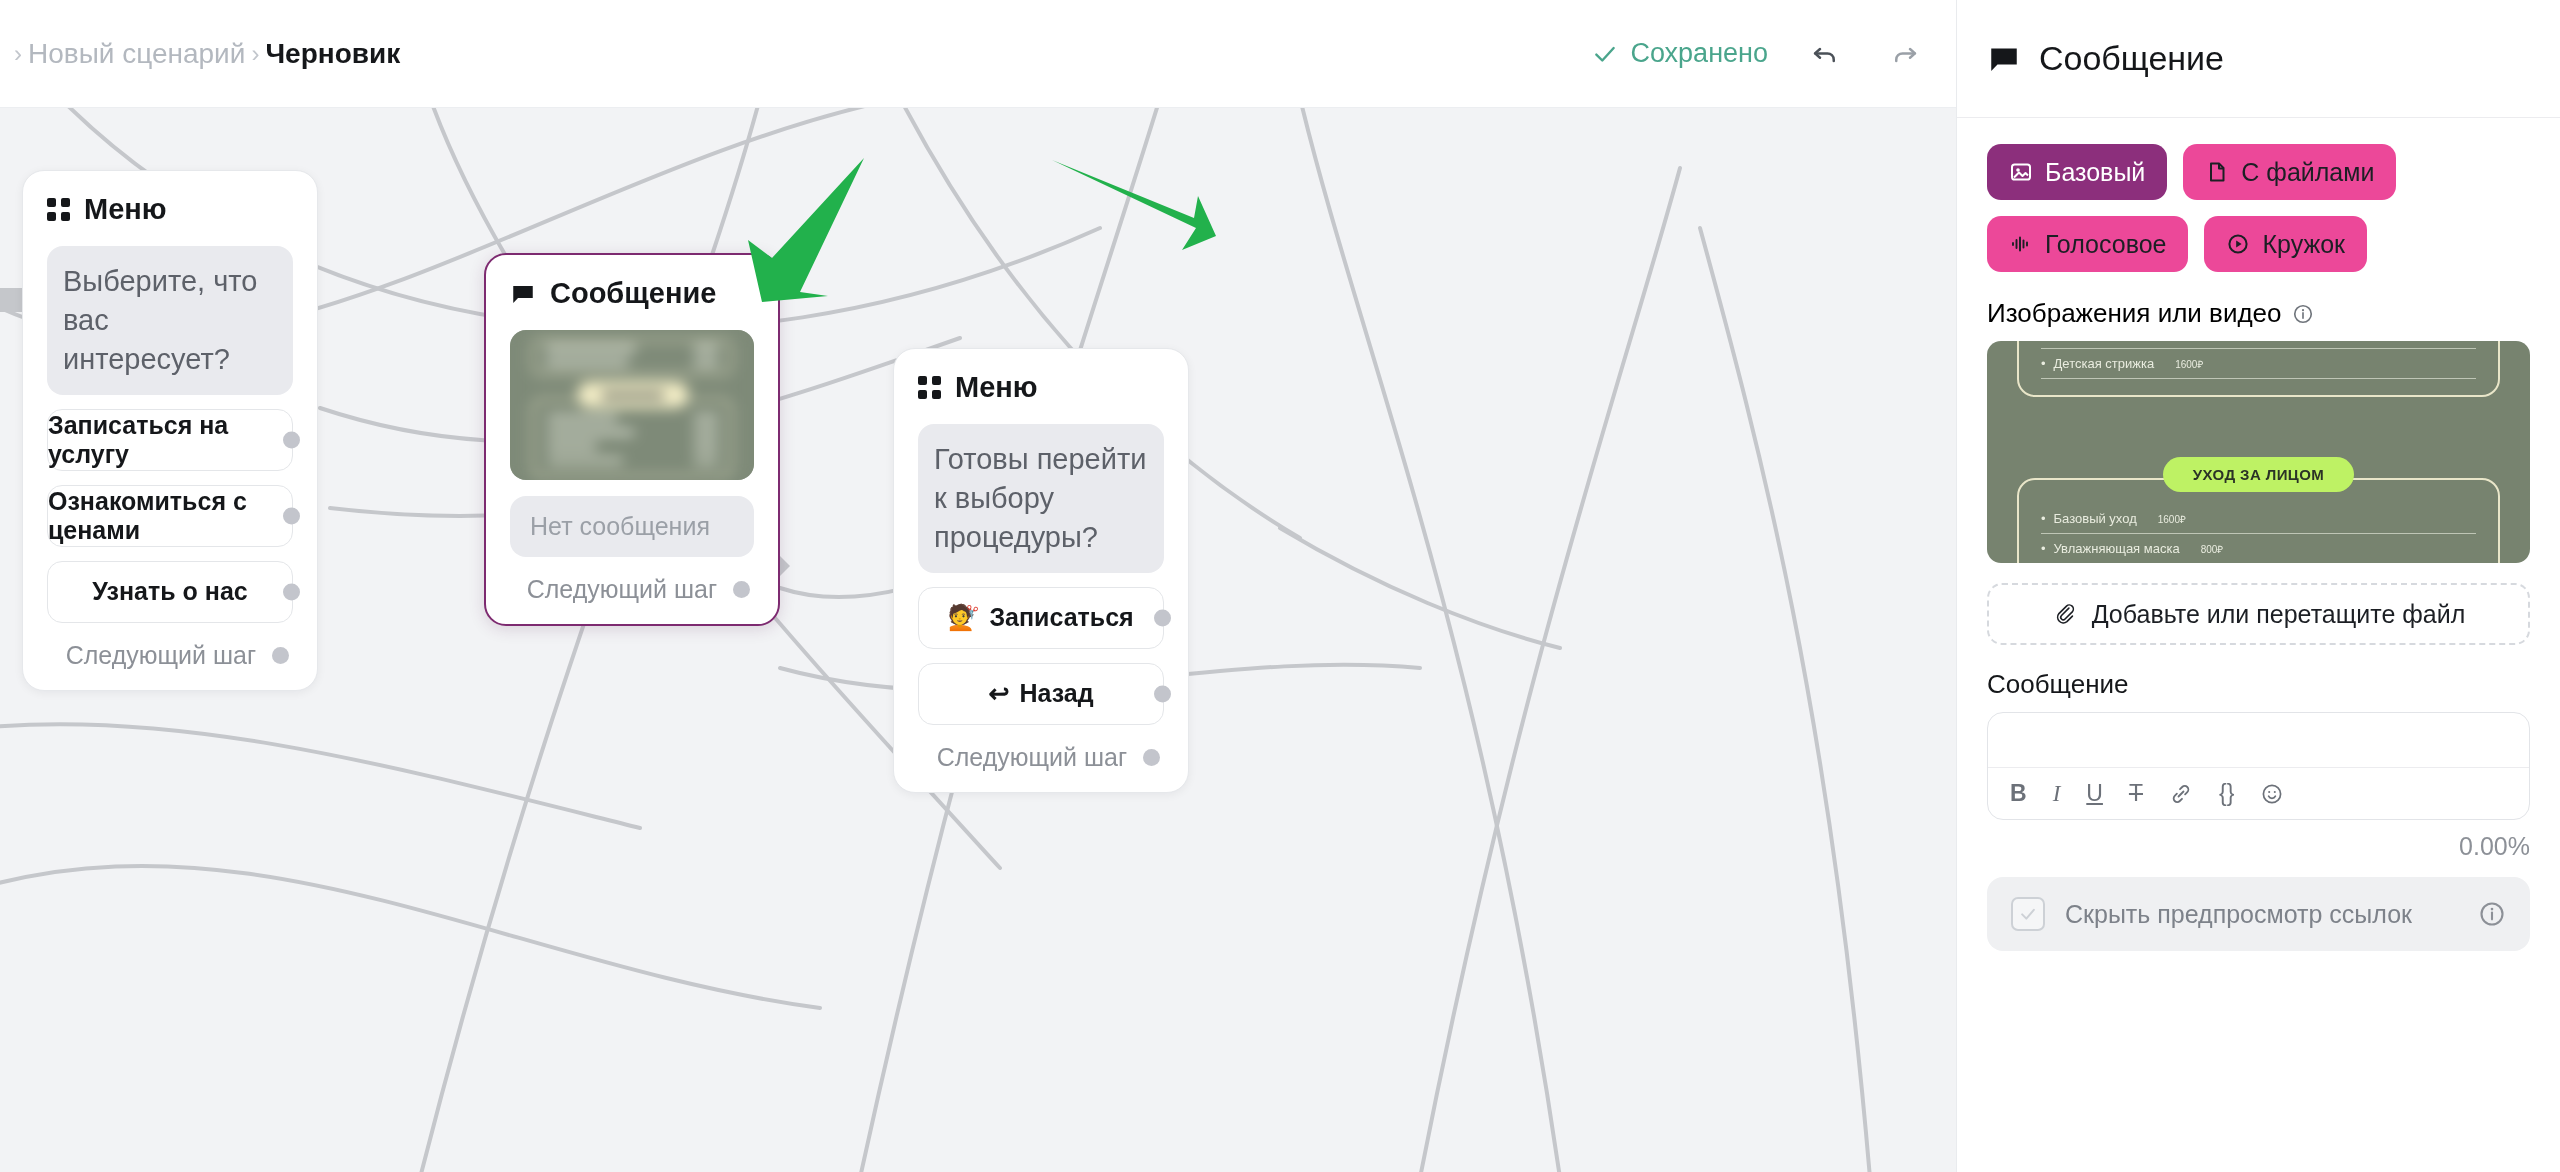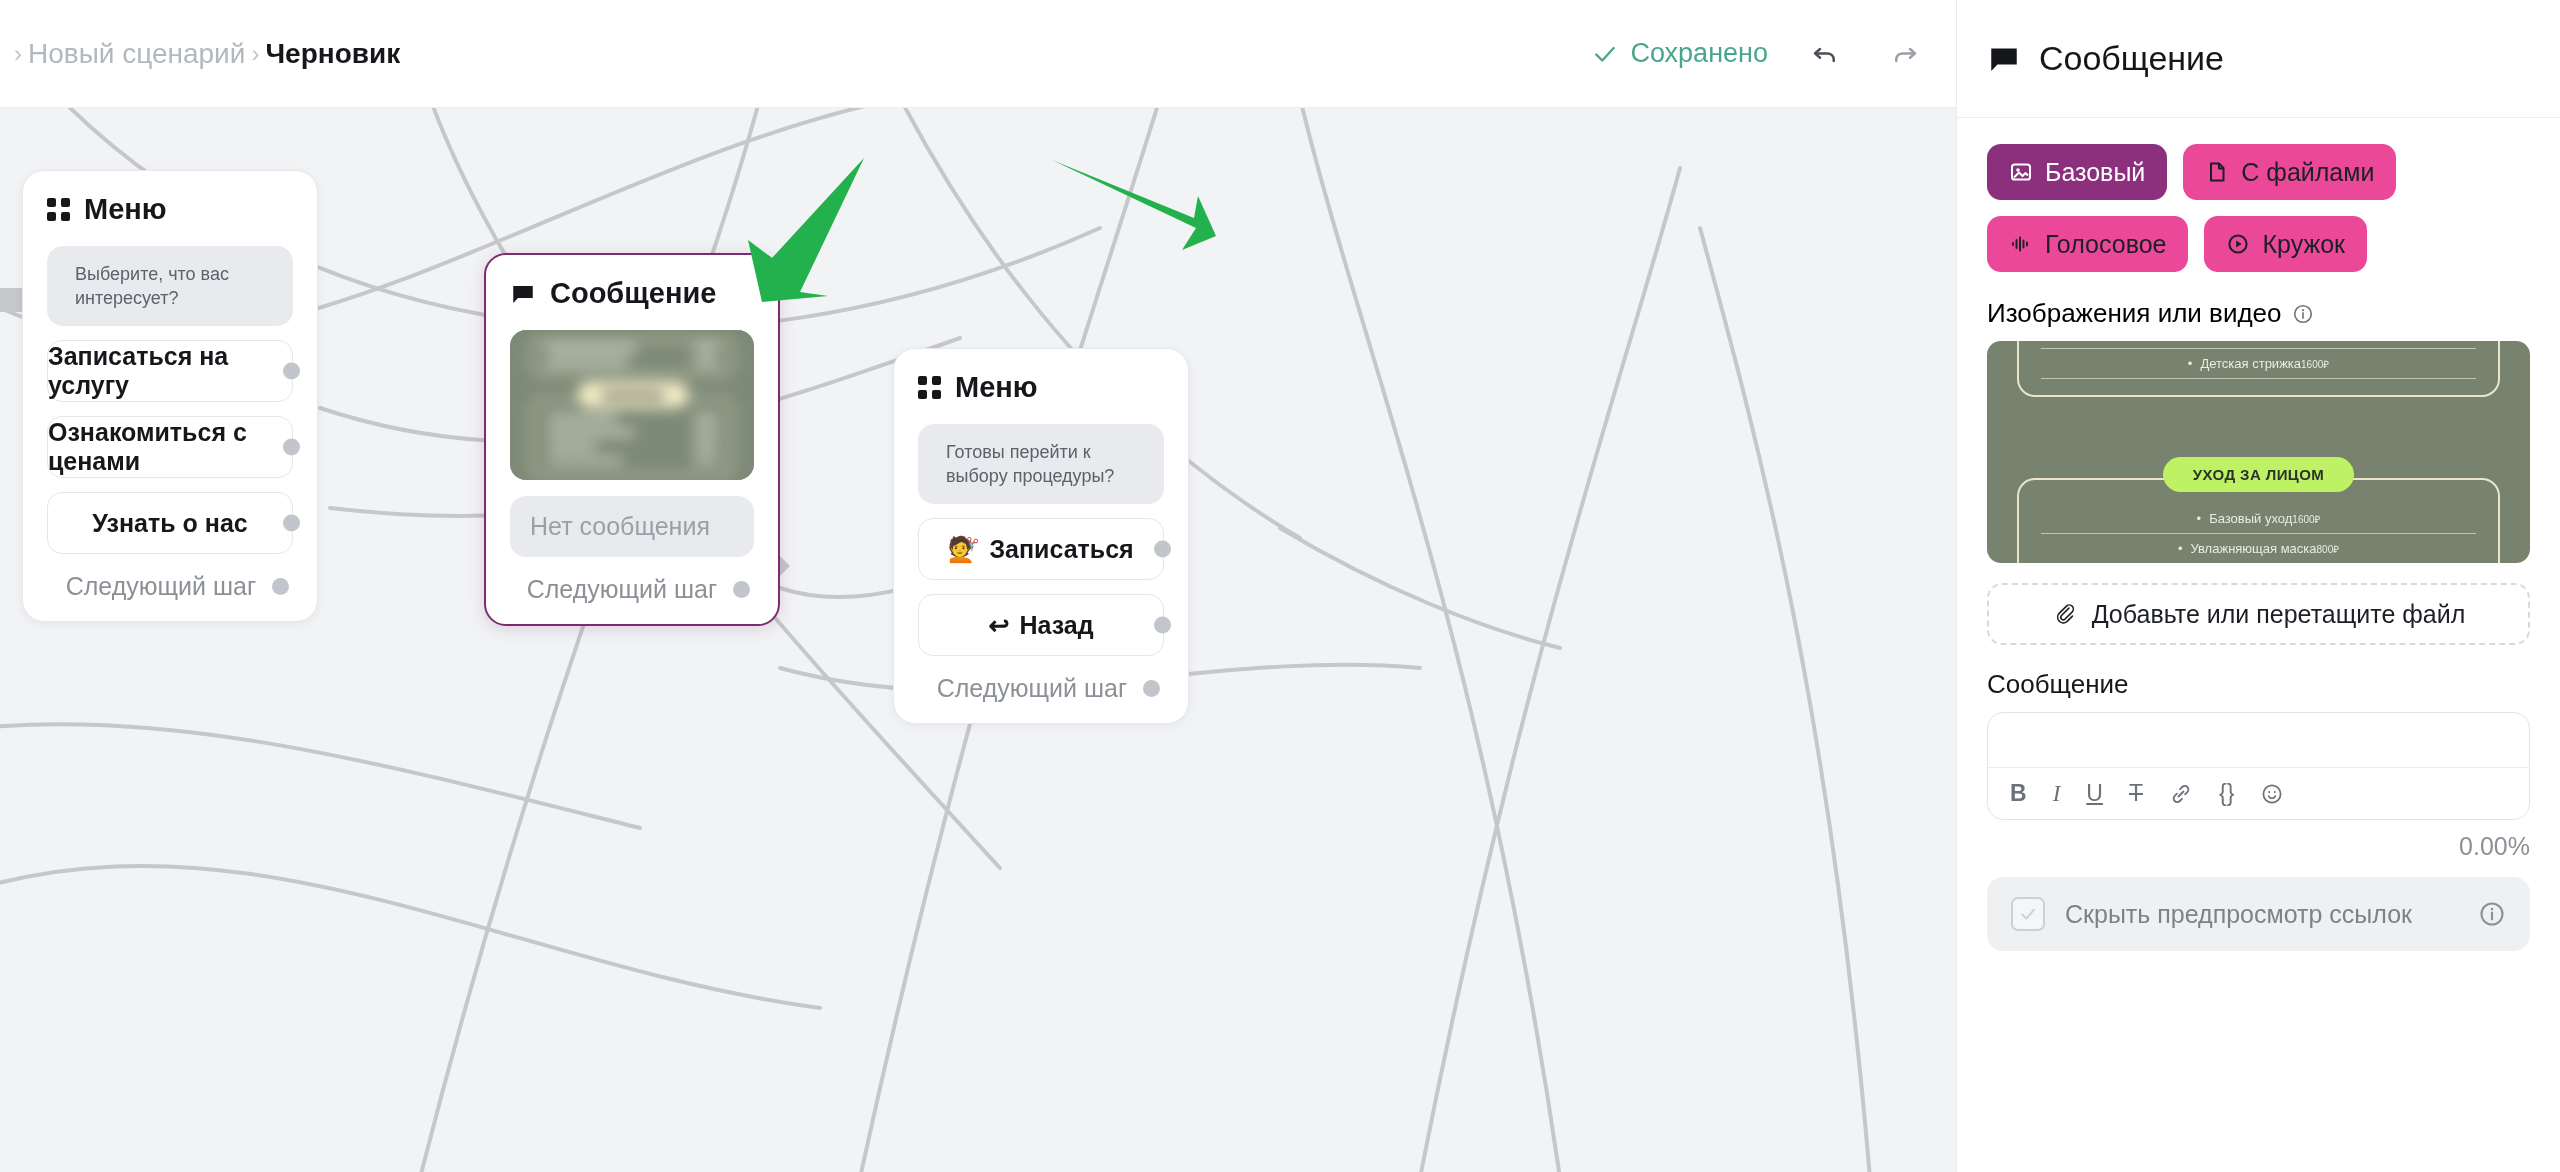--- a/index.html
+++ b/index.html
@@ -45,22 +45,22 @@
     padding: 22px 24px 20px 24px;
   }
   .node.selected { border: 2.5px solid #7d2a70; box-shadow: 0 3px 16px rgba(90,30,80,.16); }
 
   .node-head { display: flex; align-items: center; gap: 14px; margin-bottom: 20px; }
   .node-title { font-size: 29px; font-weight: 700; color: #15171a; }
   .grid-icon { display: grid; grid-template-columns: 9px 9px; grid-gap: 5px; }
   .grid-icon i { width: 9px; height: 9px; background: #15171a; border-radius: 2px; display: block; }
 
   .bubble {
-    background: #e9eaee; border-radius: 16px; padding: 16px 28px;
-    color: #5d6169; font-size: 18px; line-height: 1.34;
+    background: #e9eaee; border-radius: 16px; padding: 16px 16px;
+    color: #5d6169; font-size: 29px; line-height: 1.34;
   }
   .opt {
     position: relative; margin-top: 14px; border: 1px solid #e4e6e9;
     border-radius: 15px; height: 62px; display: flex; align-items: center;
     justify-content: center; font-size: 25px; font-weight: 700; color: #15171a;
     background: #fff; gap: 10px;
   }
   .port {
     position: absolute; width: 17px; height: 17px; border-radius: 50%;
     background: #c3c5cc; right: -8px; top: 50%; transform: translateY(-50%);
@@ -114,22 +114,22 @@
   
   .preview {
     width: 100%; height: 222px; border-radius: 14px; overflow: hidden;
     background: #77836f; position: relative;
   }
   .pl { position: absolute; left: 0; right: 0; top: -34px; padding: 0 30px; }
   .pl-card {
     border: 2px solid #e9e6c9; border-radius: 18px; padding: 10px 22px 16px 22px;
   }
   .pl-row {
-    display: flex; align-items: center; justify-content: center;
-    border-bottom: 1px solid #bfc6b6; padding: 7px 0 7px 0;
+    display: flex; align-items: center; justify-content: flex-start;
+    border-bottom: 1px solid #bfc6b6; padding: 7px 0 7px 0; gap: 21px;
   }
   .pl-row:last-child { border-bottom: 1px solid #bfc6b6; }
   .pl-name { color: #e9ecdf; font-size: 13px; }
   .pl-name::before { content: "•"; margin-right: 8px; color: #e9ecdf; }
   .pl-price { color: #e9ecdf; font-size: 10px; }
   .pl-pill {
     background: #bef264; color: #2b3326; font-size: 15px; font-weight: 700;
     border-radius: 999px; padding: 9px 30px; display: inline-block;
     letter-spacing: .4px;
     margin-top: 44px;

